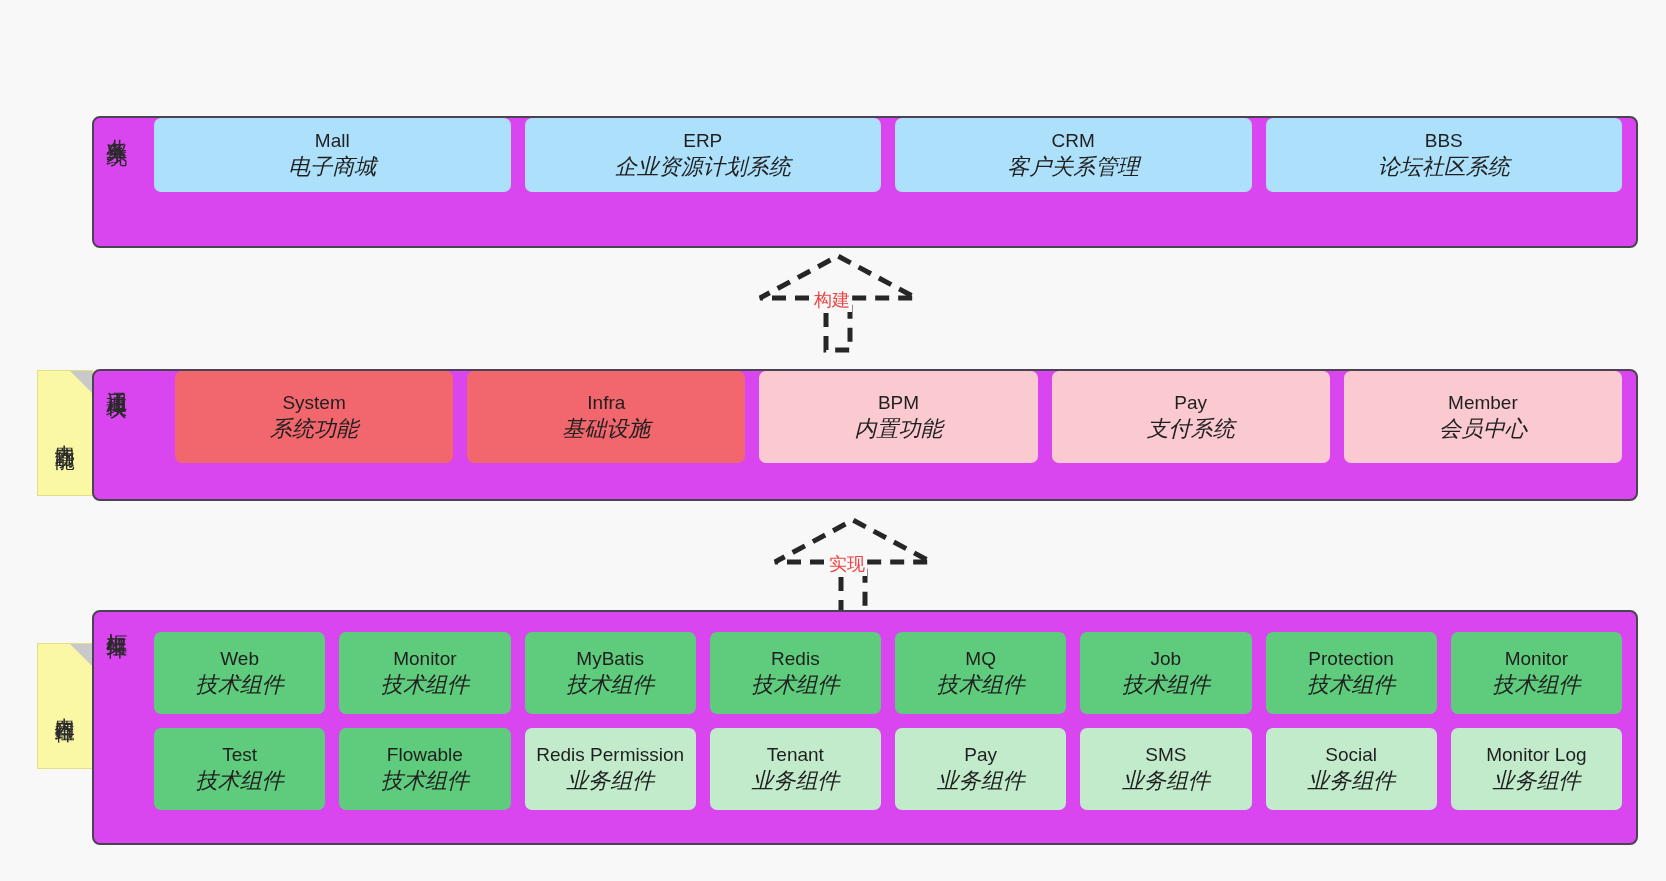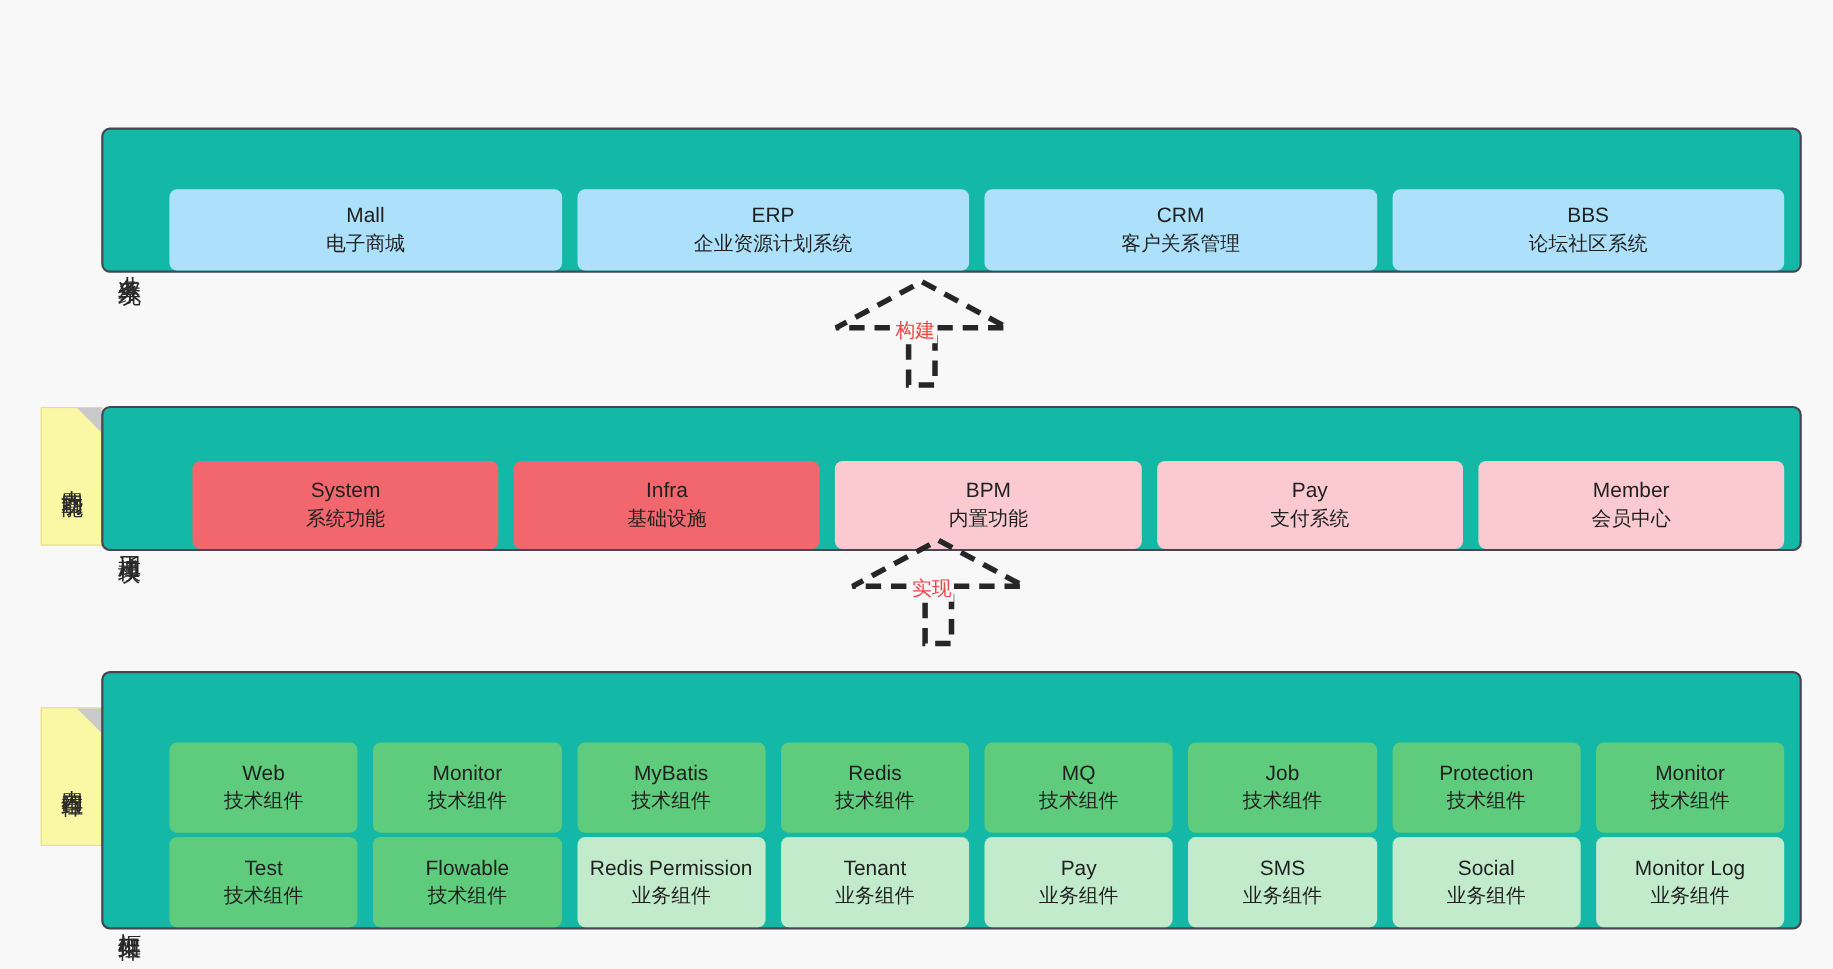--- a/index.html
+++ b/index.html
@@ -13,25 +13,25 @@
   #stage {
     position: relative;
     width: 1666px;
     height: 881px;
     background: #f8f8f8;
   }
 
   
   .panel {
     position: absolute;
-    background: #14b8a6;
+    background: #d946ef;
     border: 2px solid #4a4452;
     border-radius: 8px;
     display: flex;
-    align-items: flex-end;
+    align-items: flex-start;
   }
   .panel-label {
     flex: 0 0 auto;
     width: 46px;
     display: flex;
     align-items: center;
     justify-content: center;
     font-size: 21px;
     color: #2a2a2a;
     writing-mode: vertical-rl;
@@ -60,38 +60,38 @@
     display: flex;
     flex-direction: column;
     align-items: center;
     justify-content: center;
     text-align: center;
     color: #1f1f1f;
     line-height: 1.28;
     padding: 6px 6px;
   }
   .card .en { font-size: 19px; }
-  .card .cn { font-size: 18px; }
+  .card .cn { font-size: 22px; font-style: italic; }
 
   .c-blue        { background: #ace0fb; }
   .c-red-strong  { background: #f2666d; }
   .c-red-light   { background: #fbcad1; }
   .c-green-strong{ background: #5fcb7d; }
   .c-green-light { background: #c2ebcb; }
 
   
   #panel-business  { left: 92px; top: 116px; width: 1546px; height: 132px; }
   #panel-common    { left: 92px; top: 369px; width: 1546px; height: 132px; }
   #panel-framework { left: 92px; top: 610px; width: 1546px; height: 235px; }
 
   #panel-business  .panel-body { justify-content: center; }
-  #panel-framework .panel-body { gap: 4px; }
+  #panel-framework .panel-body { gap: 14px; margin-top: 20px; }
 
   #panel-business  .row { height: 74px; }
-  #panel-common    .row { height: 80px; padding-left: 21px; }
+  #panel-common    .row { height: 92px; padding-left: 21px; }
   #panel-framework .row { height: 82px; }
 
   
   .sticky {
     position: absolute;
     width: 56px;
     background: #fbf8a5;
     border: 1px solid #e3df86;
     display: flex;
     align-items: center;
@@ -113,21 +113,21 @@
   #sticky-common    { left: 37px; top: 370px; height: 126px; }
   #sticky-framework { left: 37px; top: 643px; height: 126px; }
 
   
   .connector {
     position: absolute;
     width: 200px;
     height: 110px;
   }
   #connector-build     { left: 738px; top: 250px; }
-  #connector-implement { left: 753px; top: 485px; }
+  #connector-implement { left: 753px; top: 514px; }
   .conn-label {
     position: absolute;
     font-size: 18px;
     color: #ef4444;
     background: #f8f8f8;
     padding: 0 2px;
     white-space: nowrap;
   }
   #connector-build .conn-label     { left: 74px; top: 38px; }
   #connector-implement .conn-label { left: 74px; top: 38px; }

